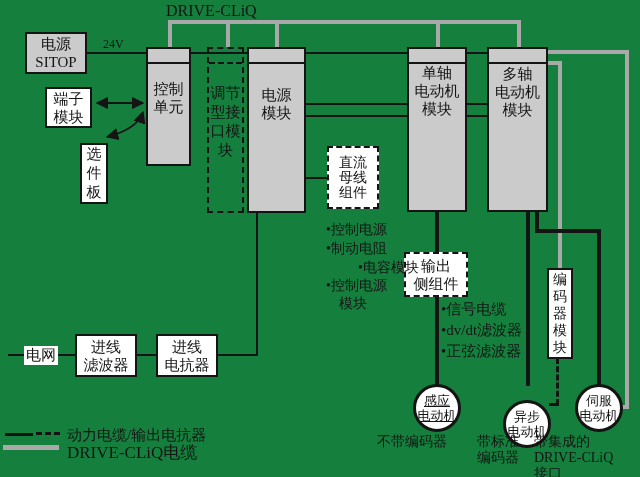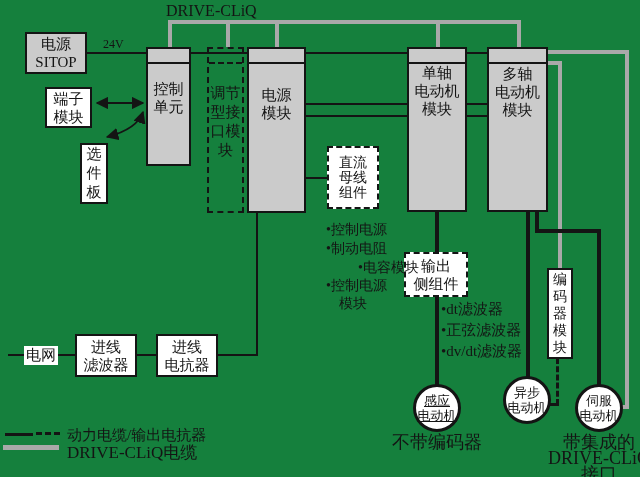--- a/index.html
+++ b/index.html
@@ -24,21 +24,21 @@
   .band{width:100%;height:15px;border-bottom:2px solid var(--line-black,#141414);flex:none;box-sizing:border-box;}
   .band-dash{border-bottom-style:dashed;}
   .lbl{white-space:pre-line;font-size:15px;line-height:18px;}
   .center-v{justify-content:center;}
   
   .circle{
     position:absolute;box-sizing:border-box;width:48px;height:48px;border:3px solid var(--line-black,#141414);
     border-radius:50%;background:#fff;display:flex;align-items:center;justify-content:center;
     text-align:center;font-size:13px;line-height:15px;white-space:pre-line;
   }
-  .caption{position:absolute;text-align:center;font-size:18px;line-height:16px;white-space:pre-line;}
+  .caption{position:absolute;font-size:14px;line-height:16px;white-space:pre-line;}
   
   .blist{position:absolute;}
   .blist .bi{white-space:pre-line;padding-left:13px;text-indent:-13px;}
   .blist .bi::before{content:"\2022 ";}
   
   .tag{position:absolute;white-space:nowrap;}
   #arrows{position:absolute;left:0;top:0;pointer-events:none;}
 </style>
 </head>
 <body>
@@ -168,33 +168,35 @@
 
   <div class="blist" style="left:326px;top:220px;font-size:14px;">
     <div class="bi" style="line-height:19px;">控制电源</div>
     <div class="bi" style="line-height:19px;">制动电阻</div>
     <div class="bi" style="line-height:19px;margin-left:32px;">电容模块</div>
     <div class="bi" style="line-height:18px;">控制电源
 模块</div>
   </div>
 
   <div class="blist" style="left:441px;top:299px;font-size:15px;">
-    <div class="bi" style="line-height:21px;">dt滤波器</div>
+    <div class="bi" style="line-height:21px;">信号电缆</div>
+    <div class="bi" style="line-height:21px;">dv/dt滤波器</div>
     <div class="bi" style="line-height:21px;">正弦滤波器</div>
-    <div class="bi" style="line-height:21px;">dv/dt滤波器</div>
   </div>
 
   <div class="circle" style="left:413px;top:384px;text-decoration:underline;">感应
 电动机</div>
-  <div class="circle" style="left:503px;top:376px;">异步
+  <div class="circle" style="left:503px;top:400px;">异步
 电动机</div>
   <div class="circle" style="left:575px;top:384px;">伺服
 电动机</div>
 
   <div class="caption" style="left:377px;top:434px;width:120px;">不带编码器</div>
+  <div class="caption" style="left:477px;top:434px;width:100px;">带标准
+编码器</div>
   <div class="caption" style="left:534px;top:434px;width:130px;">带集成的
 DRIVE-CLiQ
 接口</div>
 
   <div class="pc" style="left:5px;top:433px;width:28px;height:3px;"></div>
   <div class="dashh" style="left:36px;top:432px;width:24px;"></div>
   <div class="tag" style="left:67px;top:426px;font-size:15px;">动力电缆/输出电抗器</div>
   <div class="gc" style="left:3px;top:445px;width:56px;height:5px;"></div>
   <div class="tag" style="left:67px;top:441px;font-size:17px;">DRIVE-CLiQ电缆</div>
 

